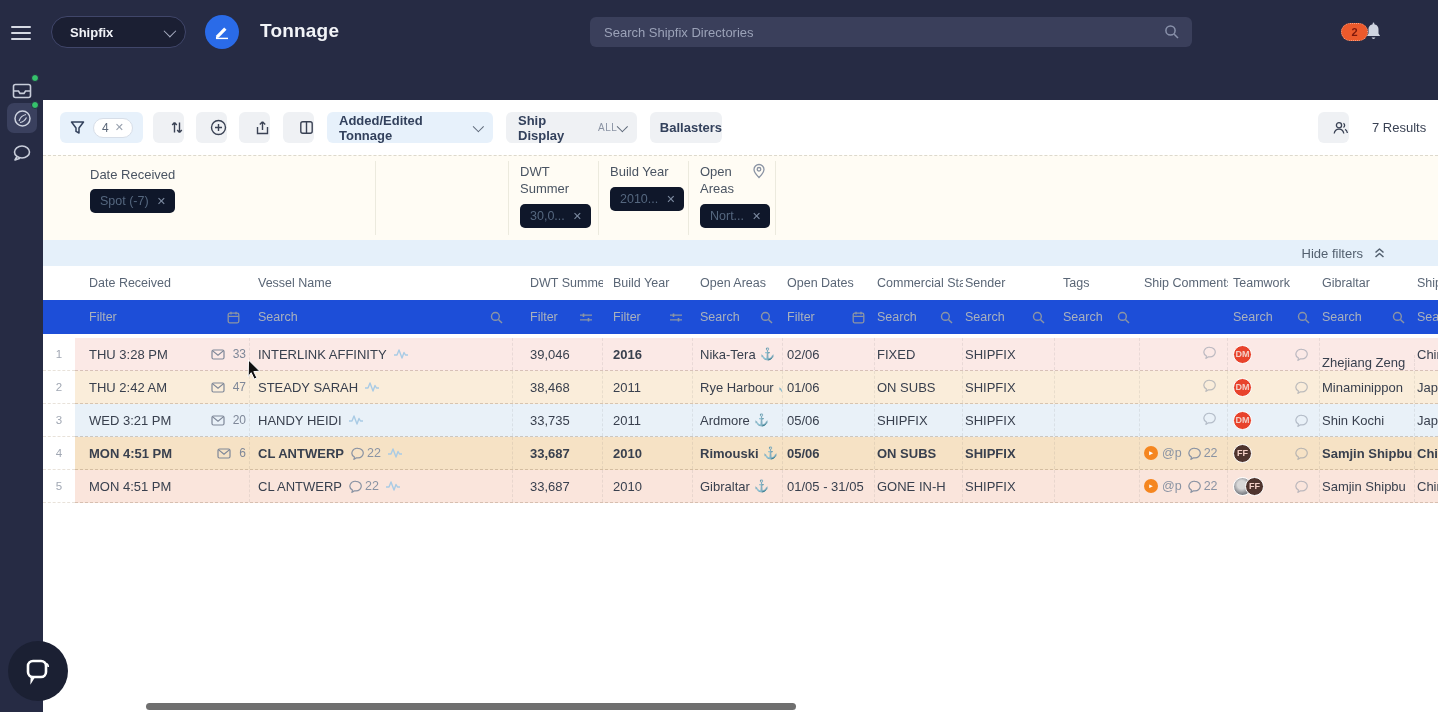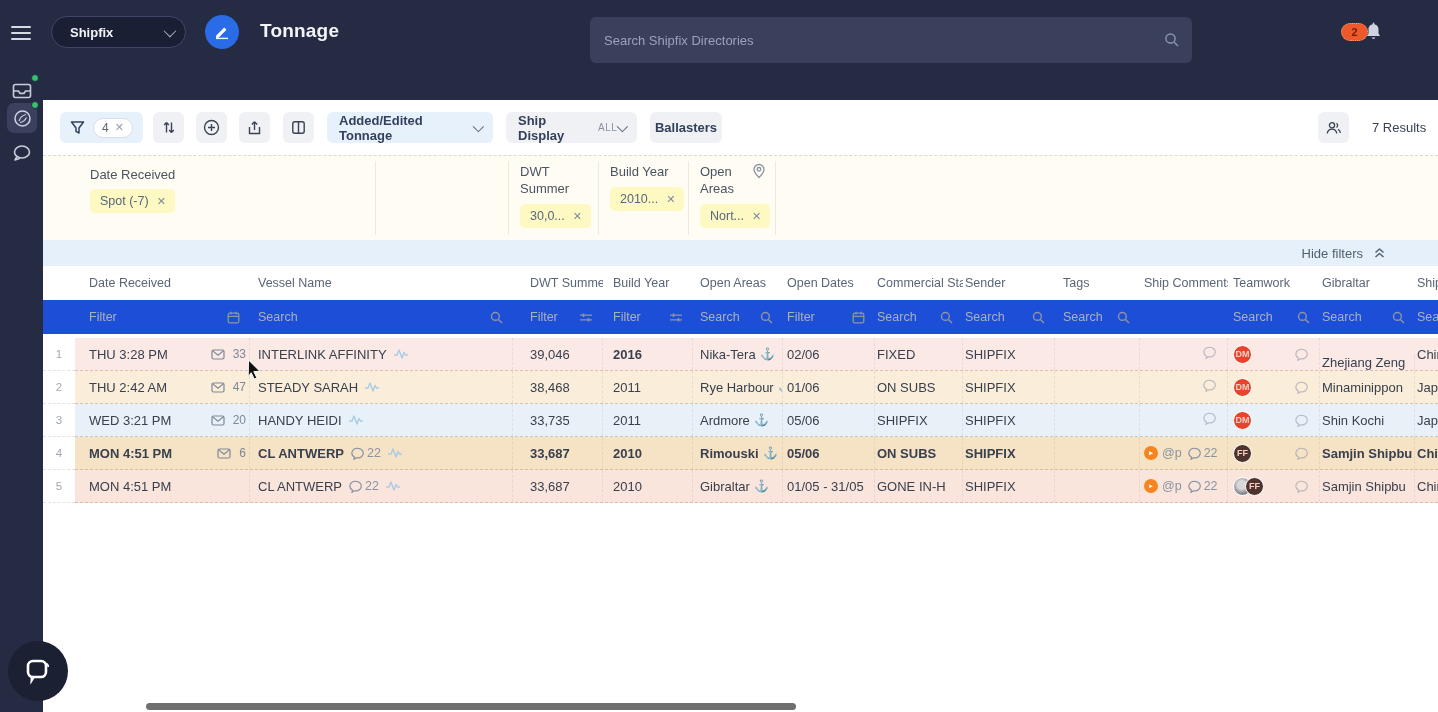--- a/index.html
+++ b/index.html
@@ -18,21 +18,21 @@
              background:#1b1f33; border:1px solid #40466a; display:flex; align-items:center; padding:0 12px 0 18px; }
   .ws-pill .ws-label { color:#f1f3f8; font-size:13px; font-weight:700; flex:1; }
   .chev { width:9px; height:9px; border-right:1.7px solid #aab0c4; border-bottom:1.7px solid #aab0c4;
           transform:rotate(45deg) translateY(-2px); }
 
   .edit-circle { position:absolute; left:205px; top:15px; width:34px; height:34px; border-radius:50%;
                  background:#2a6be8; display:flex; align-items:center; justify-content:center; }
 
   .page-title { position:absolute; left:260px; top:20px; color:#f2f4f8; font-size:19px; font-weight:700; letter-spacing:.2px; }
 
-  .g-search { position:absolute; left:590px; top:17px; width:602px; height:46px; background:#3a3f5b;
+  .g-search { position:absolute; left:590px; top:17px; width:602px; height:30px; background:#3a3f5b;
               border-radius:6px; display:flex; align-items:center; padding:0 12px 0 14px; }
   .g-search .ph { color:#9ba2b8; font-size:13px; flex:1; }
 
   .notif-badge { position:absolute; left:1341px; top:23px; min-width:27px; height:18px; border-radius:9px;
                  background:#ec5a2c; border:1px dotted #f4a183; color:#7e180c; font-size:11px; font-weight:700;
                  display:flex; align-items:center; justify-content:center; z-index:7; }
   .bell { position:absolute; left:1363px; top:21px; z-index:6; }
   .avatar-top { position:absolute; left:1394px; top:15px; width:34px; height:34px; border-radius:50%;
                 background:radial-gradient(circle at 40% 35%, #cfd2d6 0 28%, #9b9ea3 55%, #55585e 100%); }
   .avatar-top .dot { position:absolute; right:-1px; bottom:-1px; width:11px; height:11px; border-radius:50%;
@@ -48,36 +48,36 @@
   .tab { position:absolute; left:43px; top:70px; width:262px; height:30px; background:#ffffff;
          border-radius:8px 8px 0 0; display:flex; align-items:center; padding:0 10px 0 14px; }
   .tab .tab-label { font-size:13px; color:#2e3646; margin-left:8px; flex:1; }
   .tab-plus { position:absolute; left:316px; top:74px; color:#9aa0b4; font-size:20px; line-height:20px; cursor:pointer; }
   .kebab { color:#8a93a3; font-size:14px; letter-spacing:0; margin-left:10px; cursor:pointer; }
 
   
   .toolbar { position:absolute; left:43px; top:100px; width:1395px; height:55px; background:#ffffff; z-index:4; }
   .tbtn { position:absolute; top:12px; height:31px; border-radius:6px; display:flex; align-items:center;
           justify-content:center; cursor:pointer; color:#33415c; }
-  .bg-blue { background:#e7f1fb; } .bg-gray { background:#eff1f4; }
+  .bg-blue { background:#e7f1fb; } .bg-gray { background:#eff1f4;justify-content:flex-end; }
   .count-pill { background:#ffffff; border:1px solid #d7dee8; border-radius:10px; height:20px; padding:0 8px;
                 display:flex; align-items:center; gap:6px; margin-left:8px; font-size:12px; color:#5a6678; }
   .count-pill .x { color:#98a1ae; font-size:11px; }
   .dd-label { font-size:13px; font-weight:600; color:#33415c; }
   .dd-sub { font-size:10px; color:#8a93a3; margin-left:6px; letter-spacing:.5px; }
   .dd-chev { width:8px; height:8px; border-right:1.6px solid #5c6778; border-bottom:1.6px solid #5c6778;
              transform:rotate(45deg) translateY(-2px); margin-left:10px; }
   .results { position:absolute; left:1329px; top:20px; font-size:13px; color:#3a4254; }
 
   
   .filterpanel { position:absolute; left:43px; top:155px; width:1395px; height:85px; background:#fffcf4;
                  border-top:1px dashed #ddd9cd; }
   .fp-divider { position:absolute; top:5px; height:74px; width:1px; background:#eceade; }
   .fp-label { position:absolute; font-size:13px; color:#4a5462; line-height:17px; }
-  .chip { position:absolute; height:24px; background:#fef9c3; border-radius:5px; display:inline-flex;
+  .chip { position:absolute; height:24px; background:#0f172a; border-radius:5px; display:inline-flex;
           align-items:center; padding:0 9px 0 10px; font-size:12.5px; color:#55677f; cursor:default; }
   .chip .x { color:#7c8aa0; margin-left:8px; font-size:11px; cursor:pointer; }
 
   .hideband { position:absolute; left:43px; top:240px; width:1395px; height:26px; background:#e5f0fa;
               display:flex; align-items:center; justify-content:flex-end; padding-right:52px; gap:10px; }
   .hideband .hf-label { font-size:13px; color:#53606f; cursor:pointer; }
 
   
   .thead { position:absolute; left:43px; top:266px; width:1395px; height:34px; display:flex; background:#fff; }
   .tfilter { position:absolute; left:43px; top:300px; width:1395px; height:34px; display:flex; background:#1d4ed8; }

